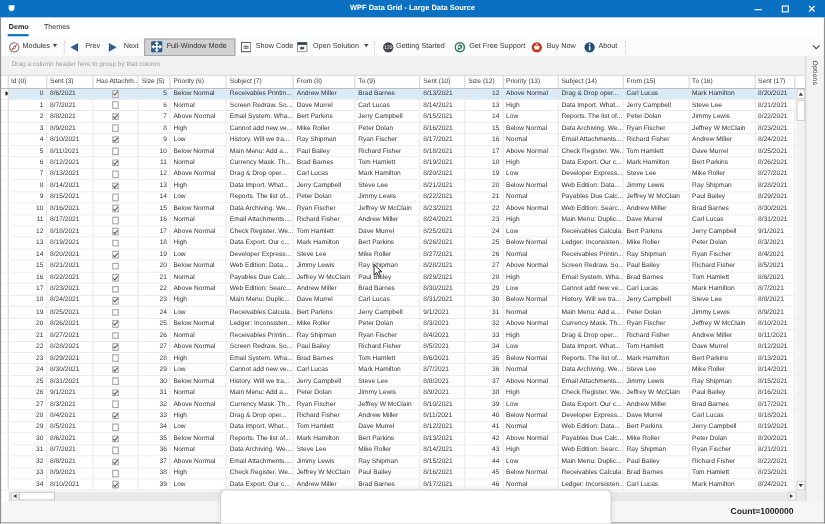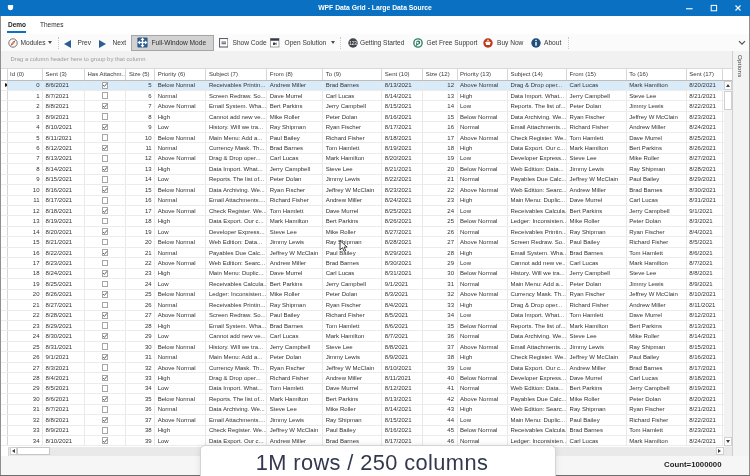--- a/index.html
+++ b/index.html
@@ -1000,16 +1000,15 @@
   <div class="abs" id="opts">
       <div id="optlbl">Options</div>
     </div>
   <div class="abs" id="status"></div>
   <div class="abs" id="count">Count=1000000</div>
   <div class="abs" id="frameL"></div>
   <div class="abs" id="frameR"></div>
   <div class="abs" id="frameB"></div>
 
   <div class="abs" id="overlay"></div>
-  <div class="abs" id="ovtext" style="left:194px;top:449.5px;width:356px;text-align:center;font-size:21.8px;letter-spacing:0.4px;font-weight:500;color:#32394e;">1M rows / 250 columns</div>
   <svg class="abs" style="left:339px;top:240px;width:9px;height:13px" viewBox="0 0 12 18">
     <path d="M1.2 0.8 L1.2 13.6 L4.6 10.6 L6.9 15.8 L9.2 14.8 L6.9 9.8 L11 9.8 Z" fill="#fff" stroke="#111" stroke-width="1.1"></path>
   </svg>
 </div>
 </body></html>

